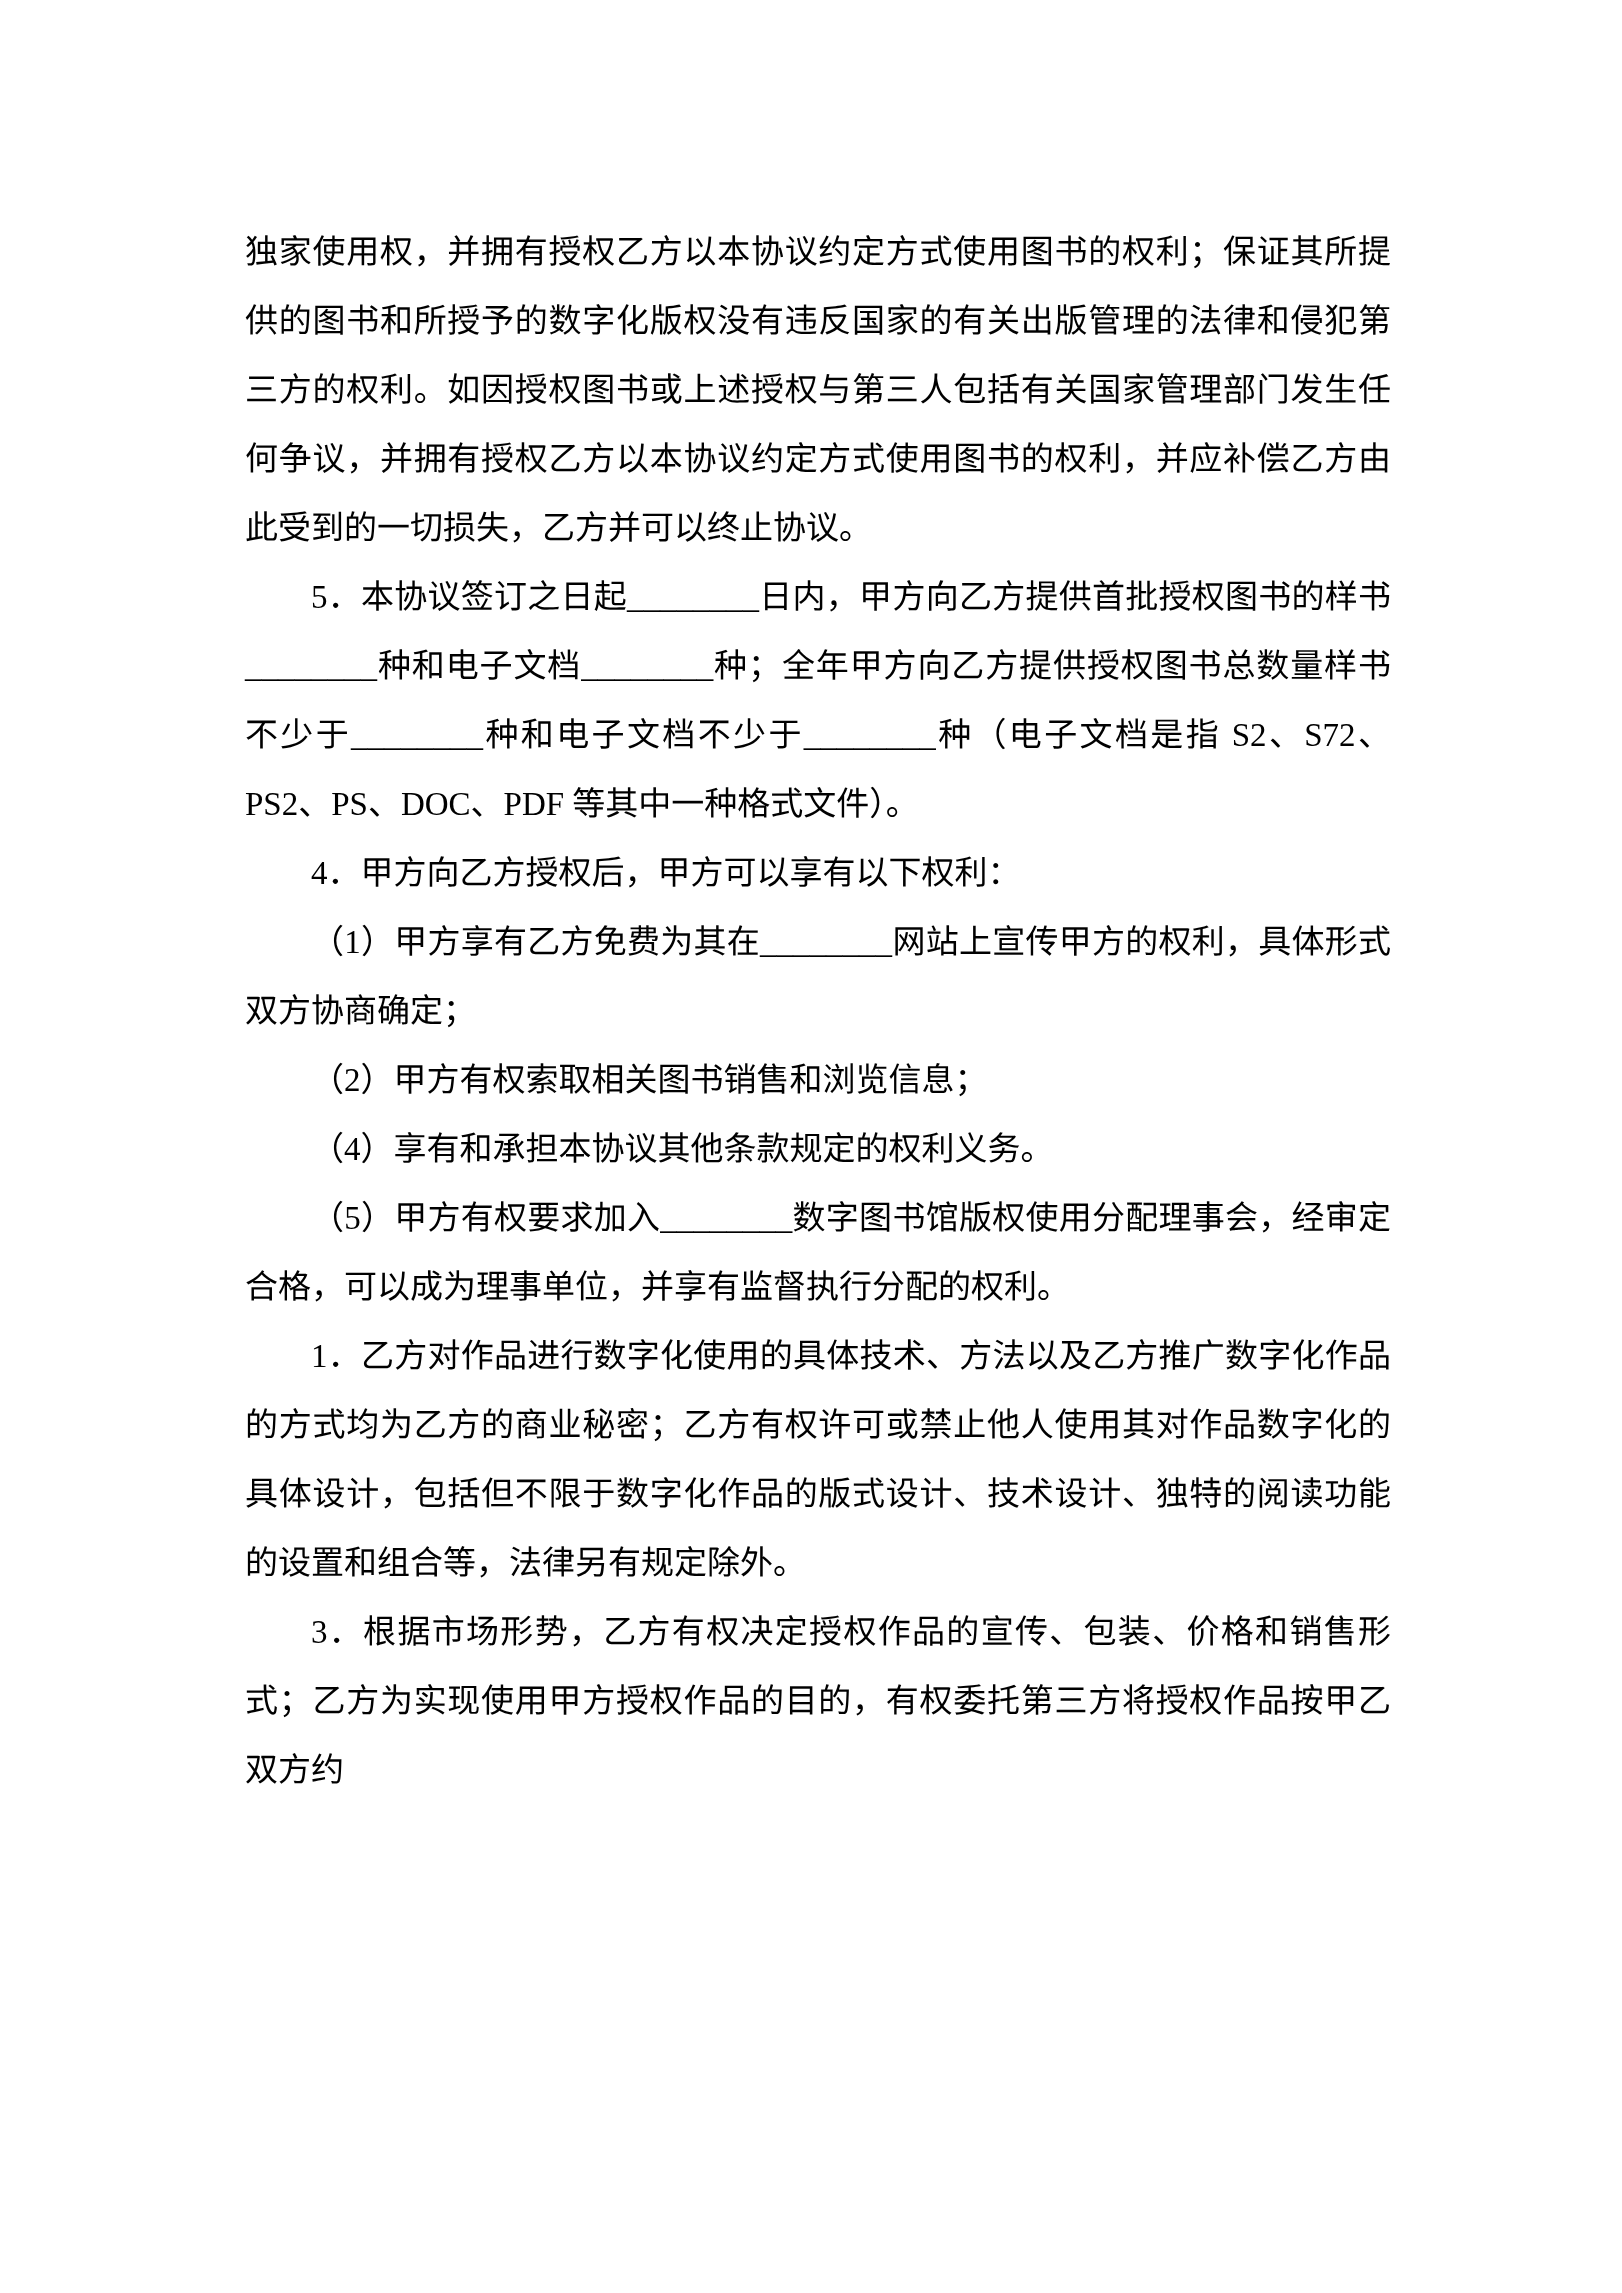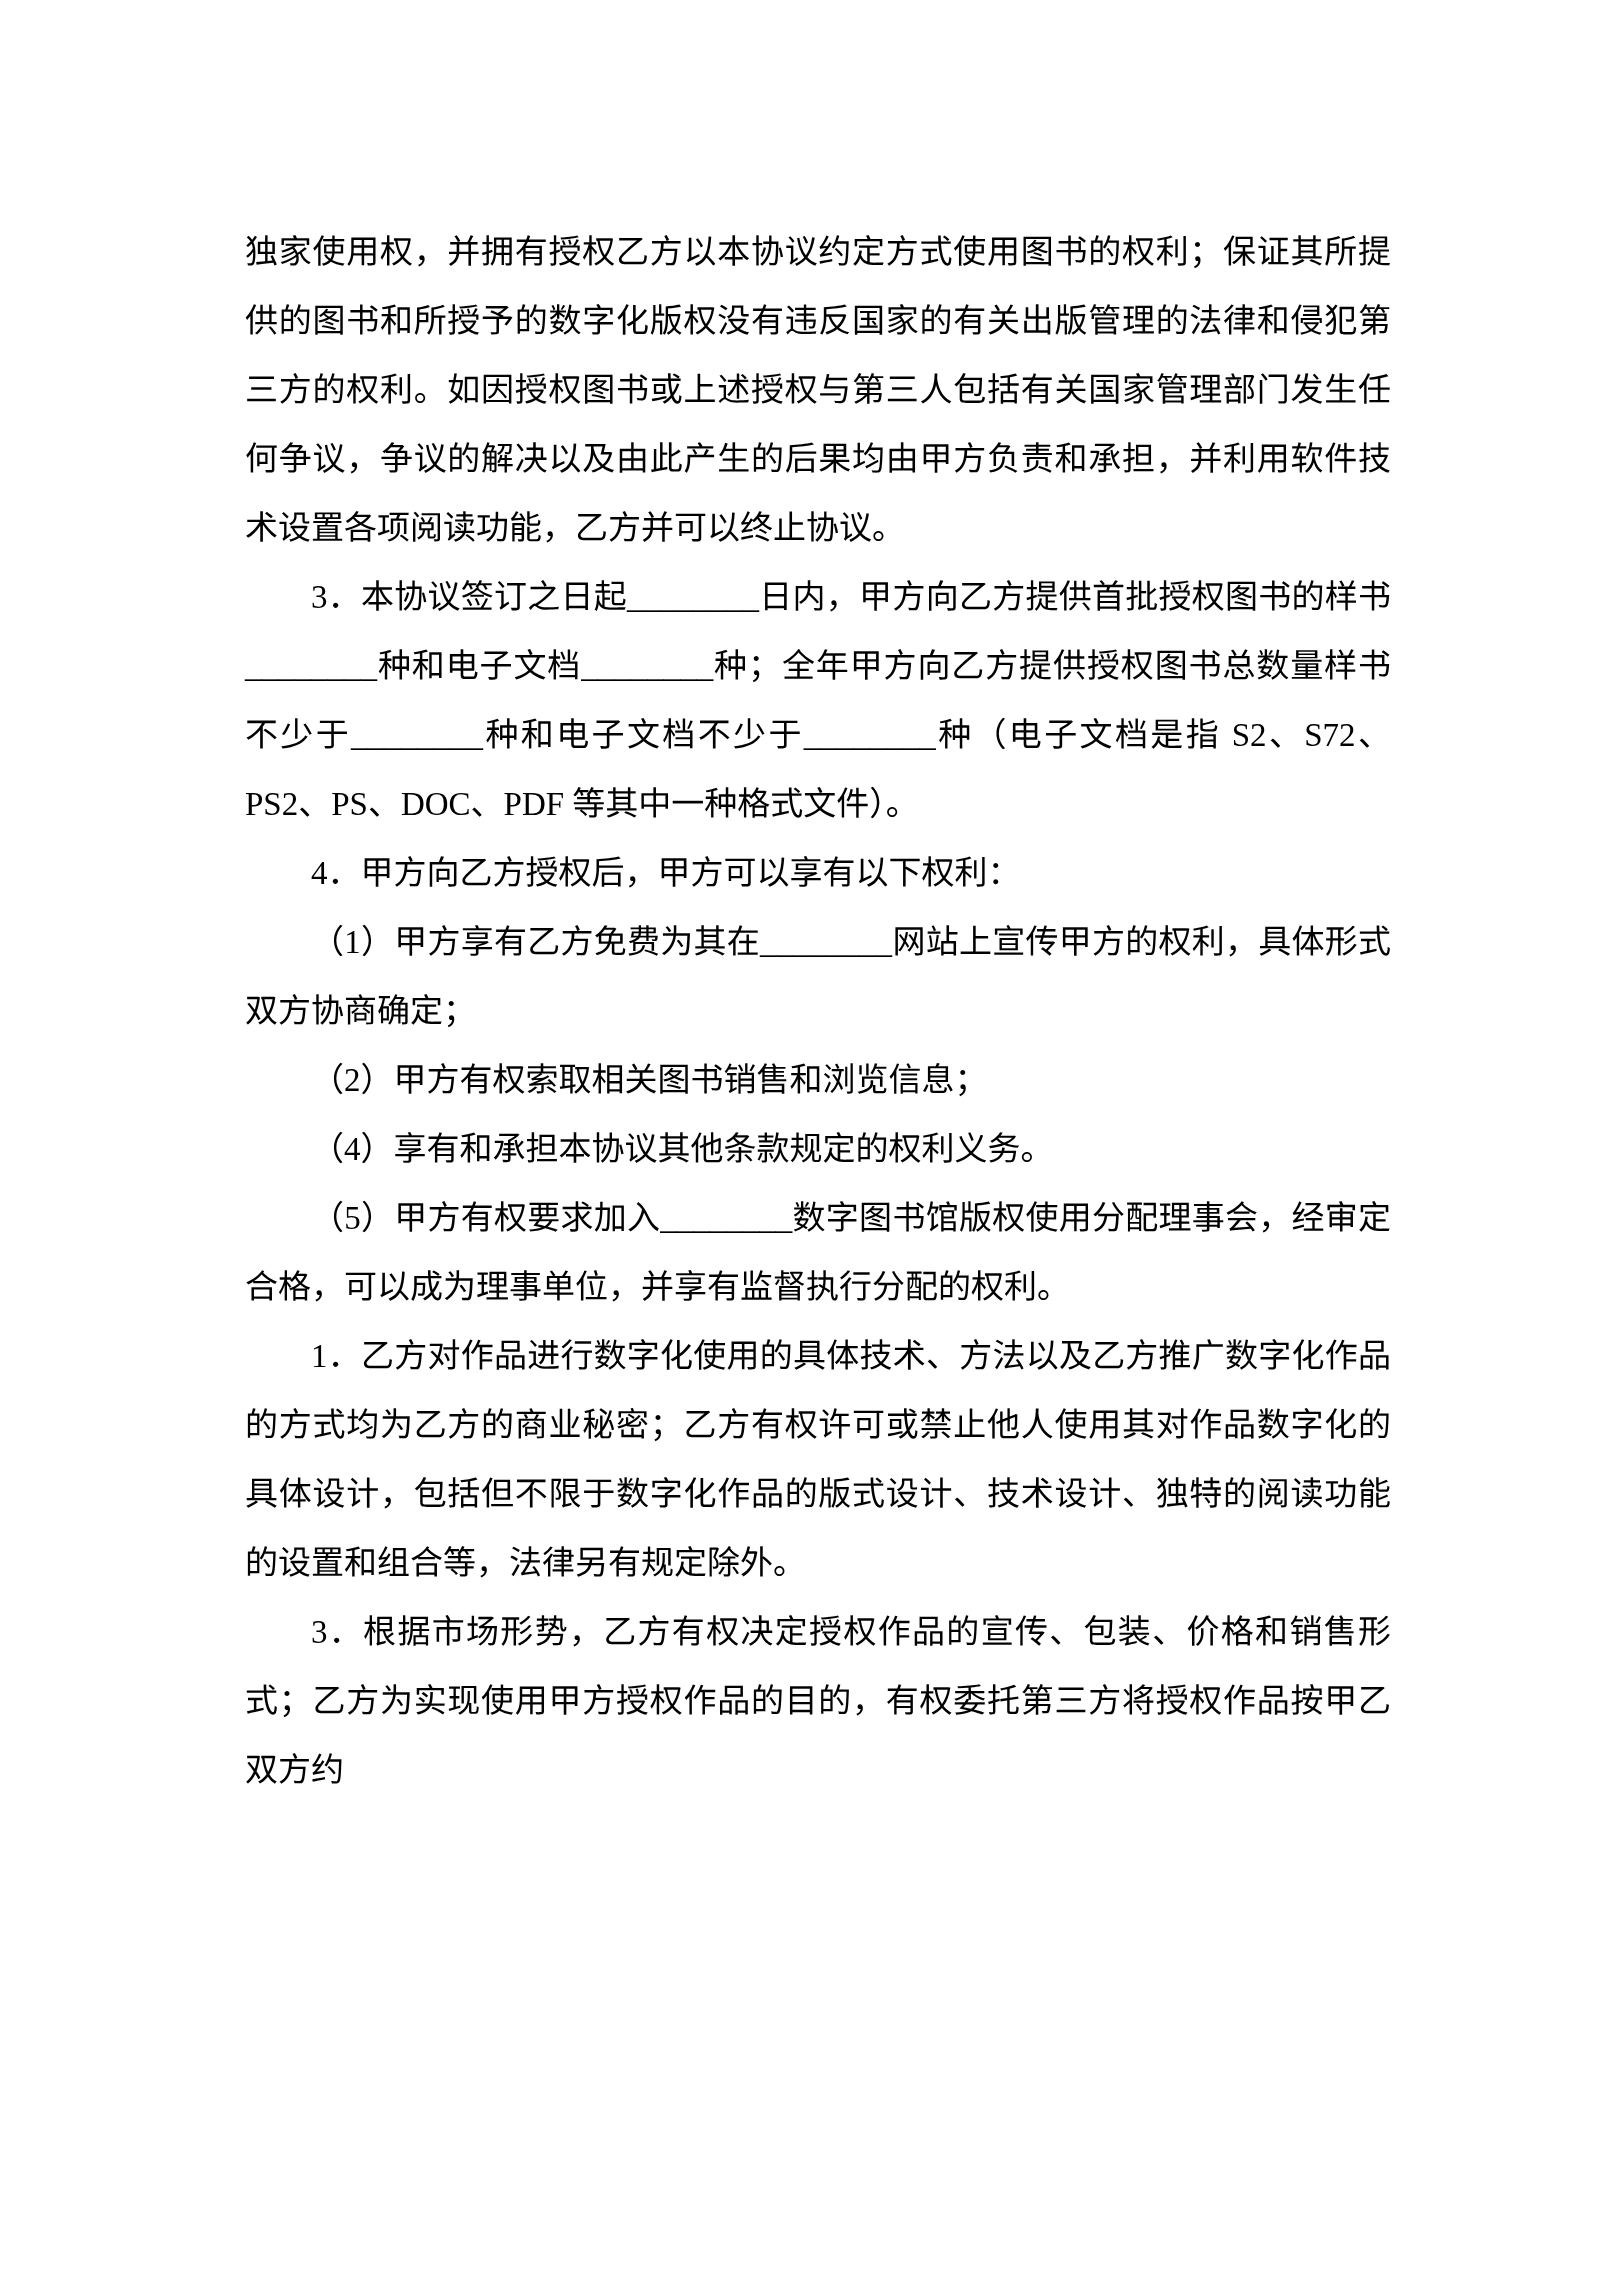--- a/index.html
+++ b/index.html
@@ -32,22 +32,22 @@
   }
   .page p.heading {
     font-weight: 700;
     font-family: "Liberation Sans", "DejaVu Sans", sans-serif;
   }
 </style>
 </head>
 <body>
 
 <div class="page">
-  <p class="no-indent">独家使用权，并拥有授权乙方以本协议约定方式使用图书的权利；保证其所提供的图书和所授予的数字化版权没有违反国家的有关出版管理的法律和侵犯第三方的权利。如因授权图书或上述授权与第三人包括有关国家管理部门发生任何争议，争议的解决以及由此产生的后果均由甲方负责和承担，并利用软件技术设置各项阅读功能，乙方并可以终止协议。</p>
-  <p class="body">3．本协议签订之日起________日内，甲方向乙方提供首批授权图书的样书________种和电子文档________种；全年甲方向乙方提供授权图书总数量样书不少于________种和电子文档不少于________种（电子文档是指 S2、S72、PS2、PS、DOC、PDF 等其中一种格式文件）。</p>
+  <p class="no-indent">独家使用权，并拥有授权乙方以本协议约定方式使用图书的权利；保证其所提供的图书和所授予的数字化版权没有违反国家的有关出版管理的法律和侵犯第三方的权利。如因授权图书或上述授权与第三人包括有关国家管理部门发生任何争议，并拥有授权乙方以本协议约定方式使用图书的权利，并应补偿乙方由此受到的一切损失，乙方并可以终止协议。</p>
+  <p class="body">5．本协议签订之日起________日内，甲方向乙方提供首批授权图书的样书________种和电子文档________种；全年甲方向乙方提供授权图书总数量样书不少于________种和电子文档不少于________种（电子文档是指 S2、S72、PS2、PS、DOC、PDF 等其中一种格式文件）。</p>
   <p class="body">4．甲方向乙方授权后，甲方可以享有以下权利：</p>
   <p class="body">（1）甲方享有乙方免费为其在________网站上宣传甲方的权利，具体形式双方协商确定；</p>
   <p class="body">（2）甲方有权索取相关图书销售和浏览信息；</p>
   <p class="body">（4）享有和承担本协议其他条款规定的权利义务。</p>
   <p class="body">（5）甲方有权要求加入________数字图书馆版权使用分配理事会，经审定合格，可以成为理事单位，并享有监督执行分配的权利。</p>
   <p class="body">1．乙方对作品进行数字化使用的具体技术、方法以及乙方推广数字化作品的方式均为乙方的商业秘密；乙方有权许可或禁止他人使用其对作品数字化的具体设计，包括但不限于数字化作品的版式设计、技术设计、独特的阅读功能的设置和组合等，法律另有规定除外。</p>
   <p class="body">3．根据市场形势，乙方有权决定授权作品的宣传、包装、价格和销售形式；乙方为实现使用甲方授权作品的目的，有权委托第三方将授权作品按甲乙双方约</p>
 </div>
 
 

